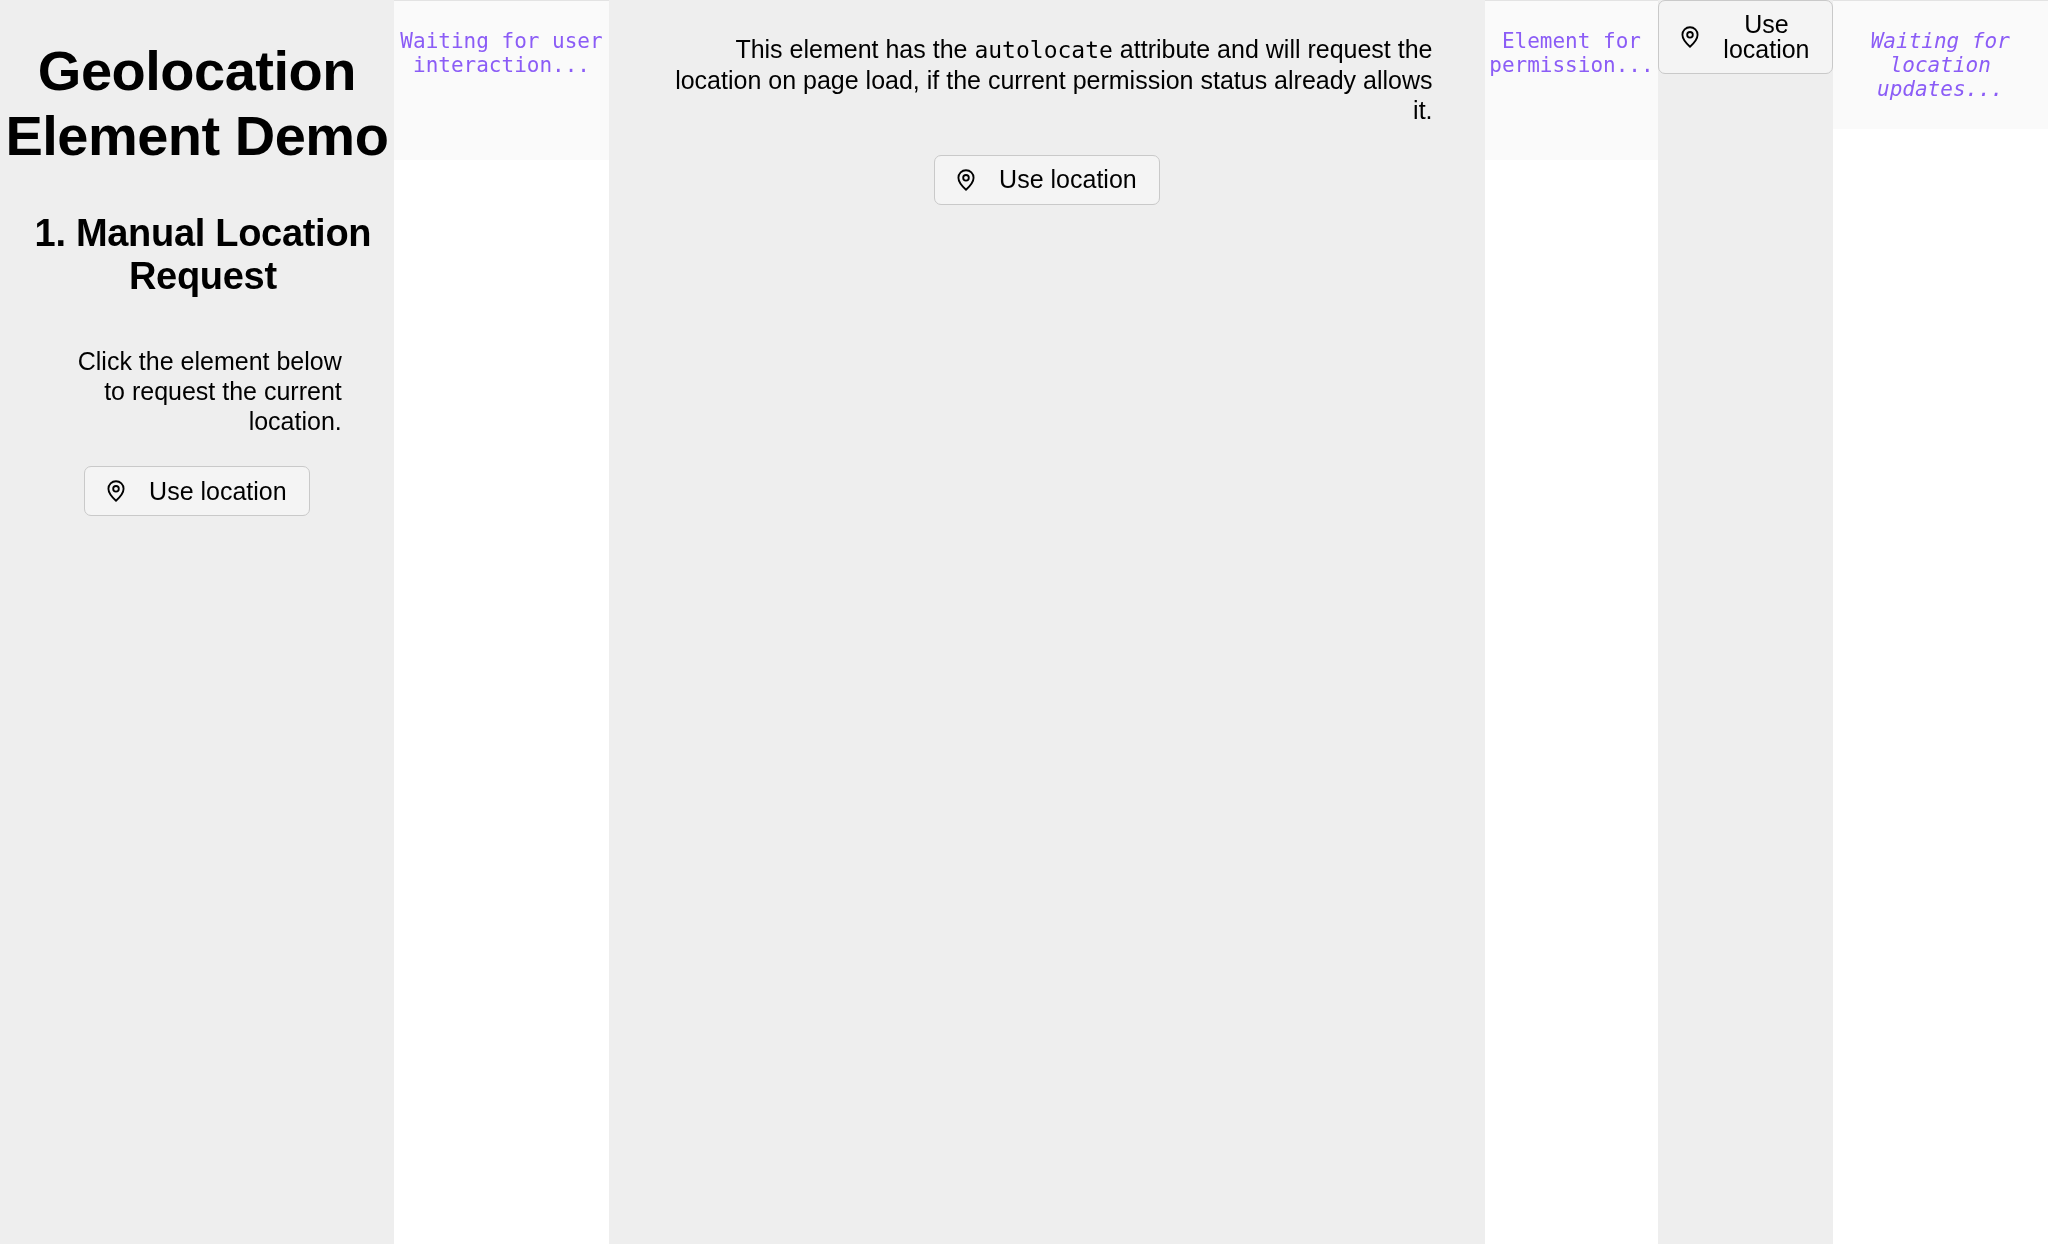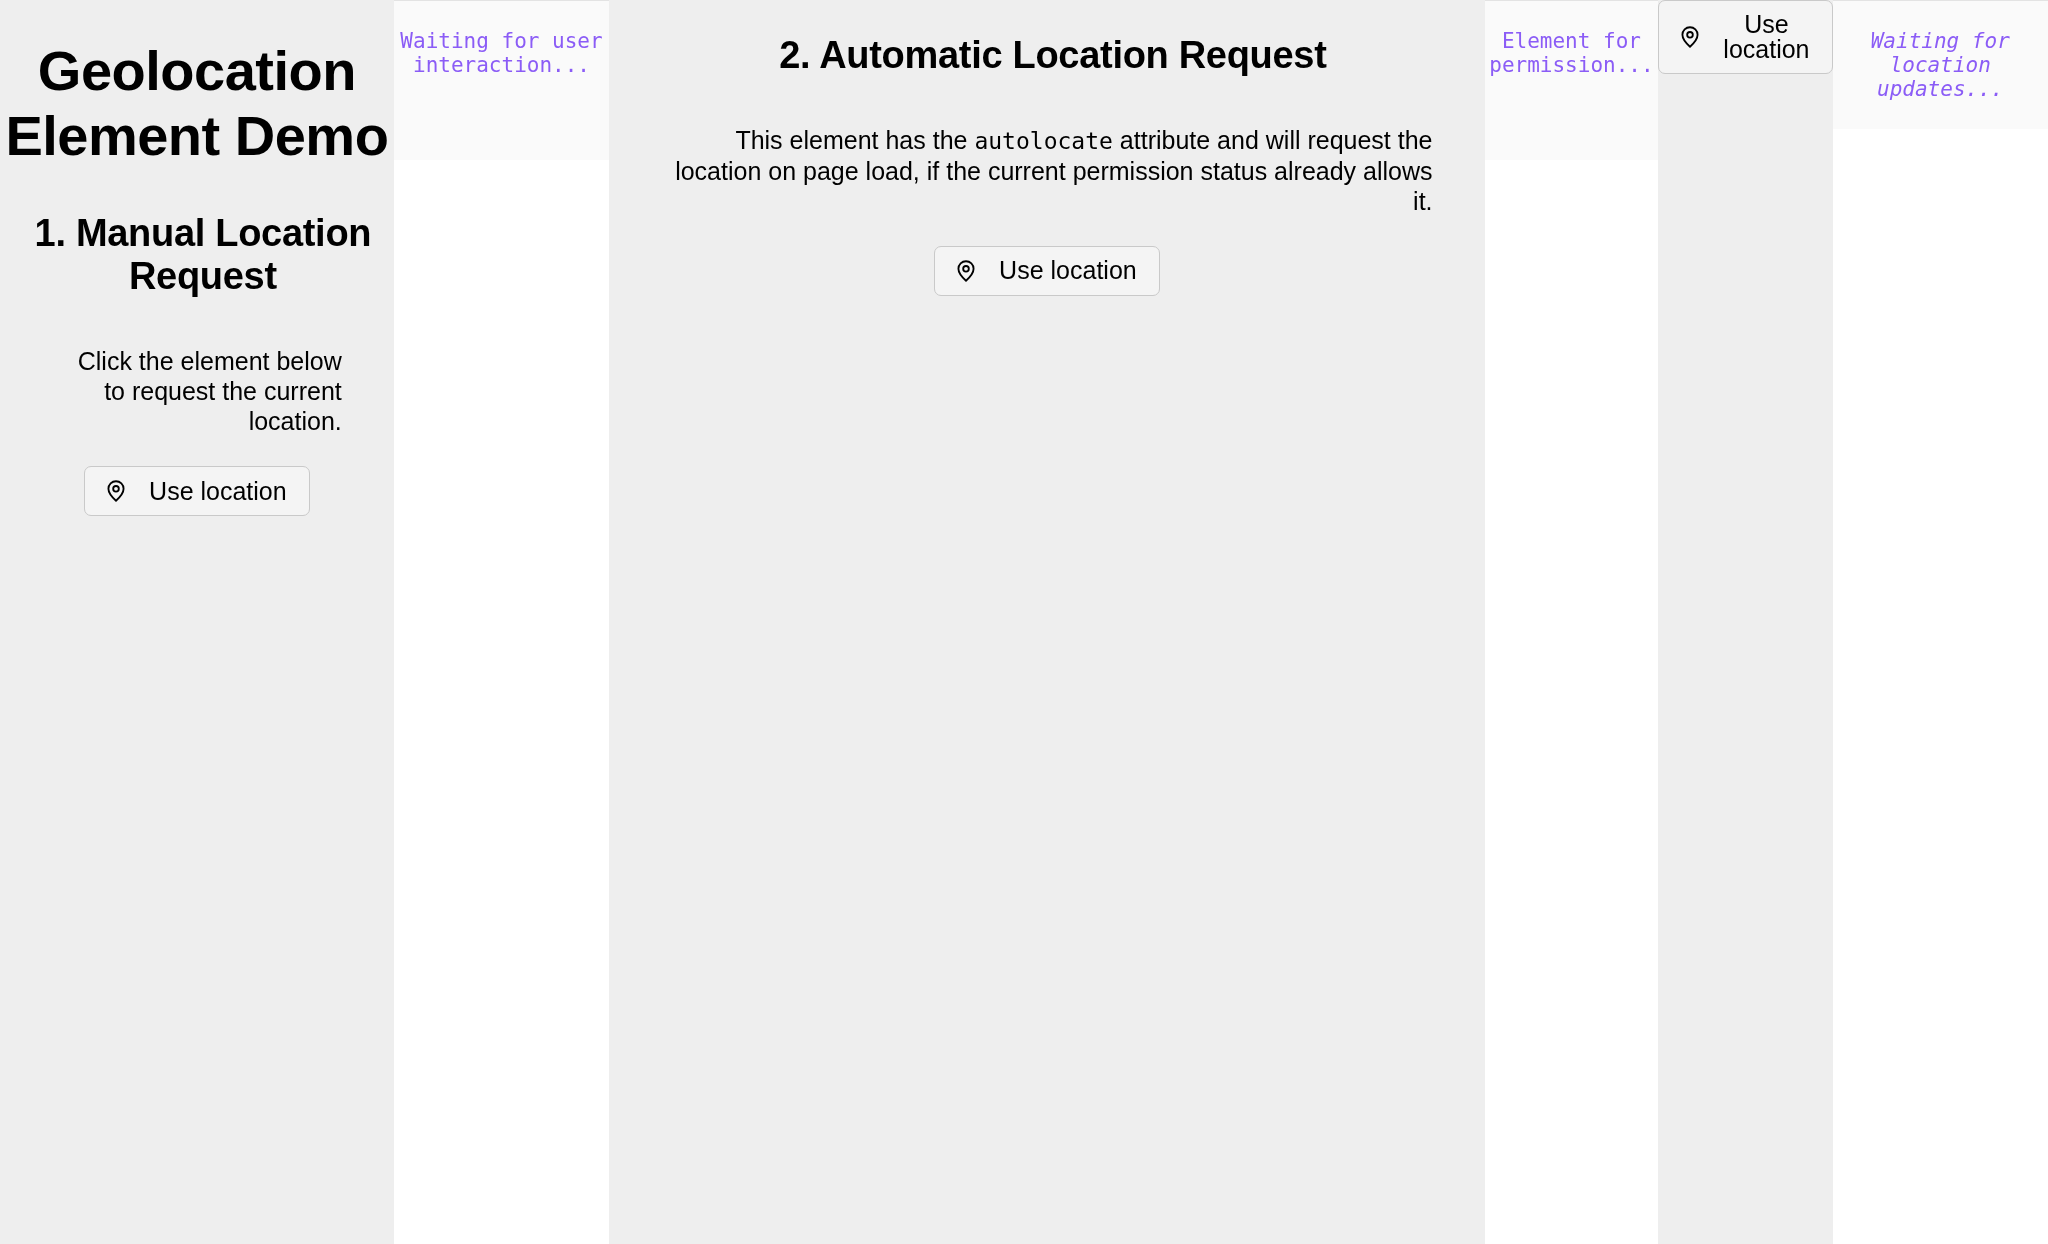--- a/index.html
+++ b/index.html
@@ -108,21 +108,20 @@
             <circle cx="12" cy="10" r="2.6"></circle>
           </svg>
         </span>
         <span>Use location</span>
       </button>
     </div>
   </div>
   <div class="status status-1">Waiting for user interaction...</div>
 
   <div class="section-head">
-    <h2 class="sub">2. Automatic Location Request</h2>
     <p class="desc"><span>This element has the </span><code class="inline">autolocate</code><span> attribute and will request the location on page load, if the current permission status already allows it.</span></p>
     <div class="btn-wrap">
       <button class="use-location">
         <span class="pin">
           <svg viewBox="0 0 24 24" width="26" height="26" fill="none" stroke="#000" stroke-width="1.7" stroke-linecap="round" stroke-linejoin="round">
             <path d="M12 21s7-6.2 7-11a7 7 0 1 0-14 0c0 4.8 7 11 7 11z"></path>
             <circle cx="12" cy="10" r="2.6"></circle>
           </svg>
         </span>
         <span>Use location</span>

